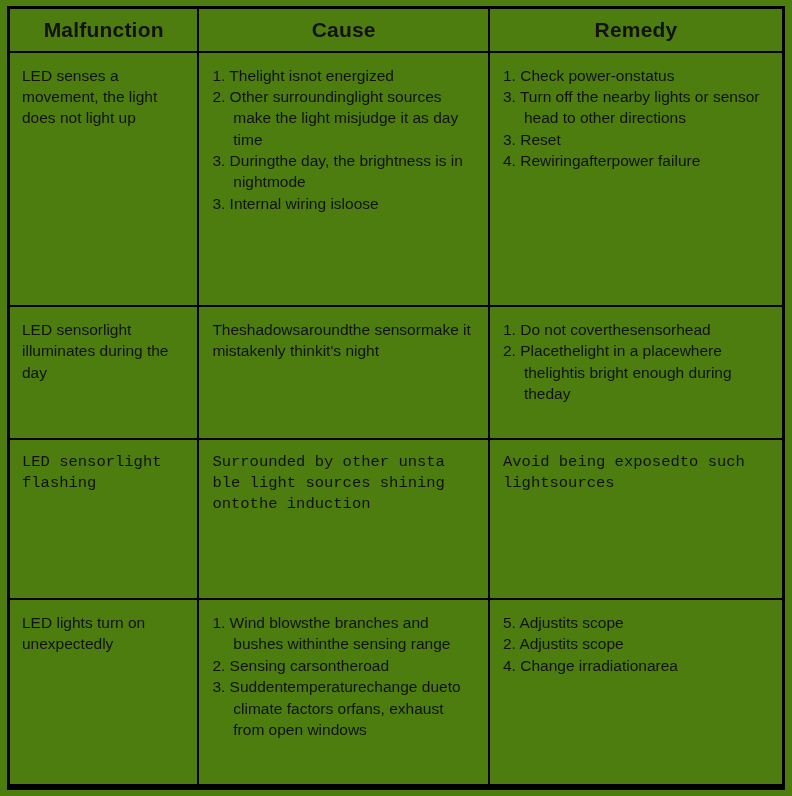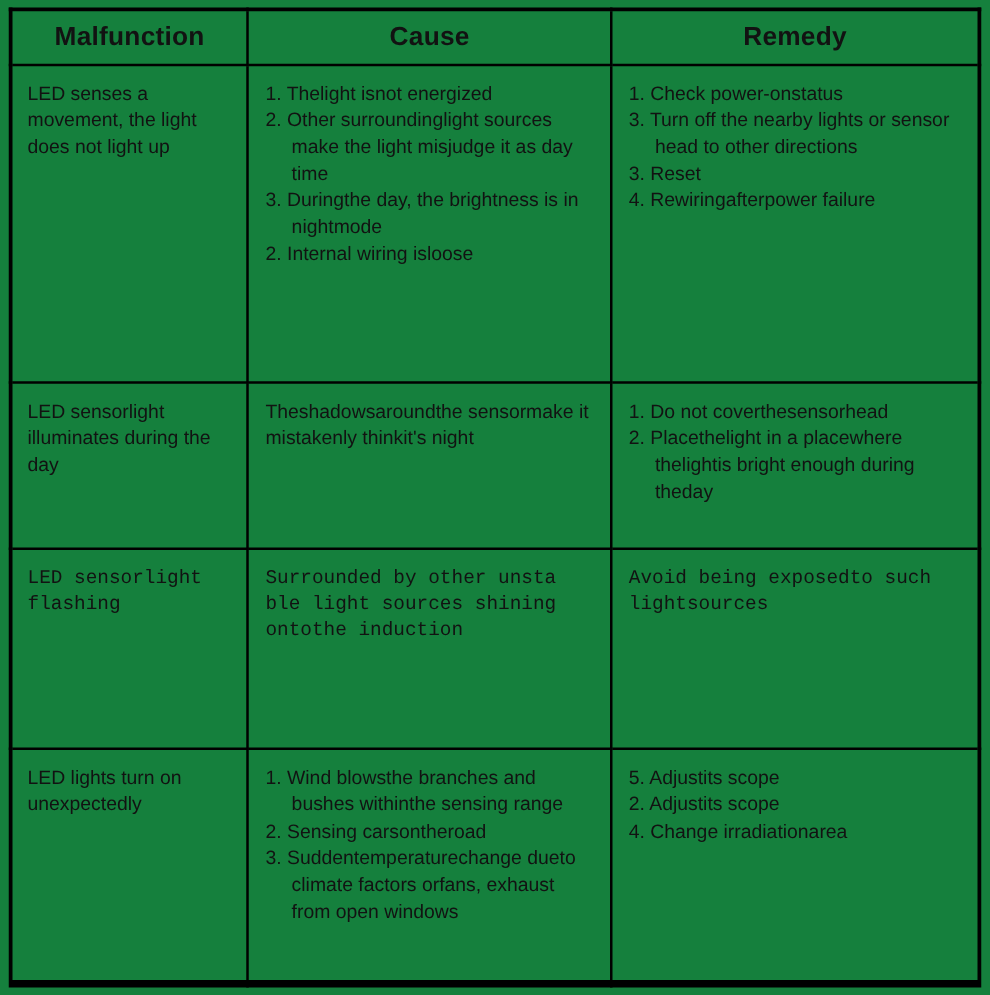--- a/index.html
+++ b/index.html
@@ -7,21 +7,21 @@
     padding: 0;
     background: #ffffff;
     font-family: "Liberation Sans", "DejaVu Sans", sans-serif;
     color: #121212;
   }
   .page {
     width: 792px;
     height: 796px;
     box-sizing: border-box;
     padding: 6px 7px 6px 7px;
-    background: #15803d;
+    background: #4d7c0f;
   }
   table.trouble {
     width: 100%;
     height: 100%;
     border-collapse: collapse;
     table-layout: fixed;
     border: 3px solid #000;
     border-bottom: 6px solid #000;
   }
   col.c-malfunction { width: 24.5%; }
@@ -77,21 +77,21 @@
     <tbody>
 
       <tr>
         <td class="malfunction-cell">
           <div class="cell-text">LED senses a movement, the light does not light up</div>
         </td>
         <td>
           <div class="li">1. Thelight isnot energized</div>
           <div class="li">2. Other surroundinglight sources make the light misjudge it as day time</div>
           <div class="li">3. Duringthe day, the brightness is in nightmode</div>
-          <div class="li">2. Internal wiring isloose</div>
+          <div class="li">3. Internal wiring isloose</div>
         </td>
         <td>
           <div class="li">1. Check power-onstatus</div>
           <div class="li">3. Turn off the nearby lights or sensor head to other directions</div>
           <div class="li">3. Reset</div>
           <div class="li">4. Rewiringafterpower failure</div>
         </td>
       </tr>
 
 

